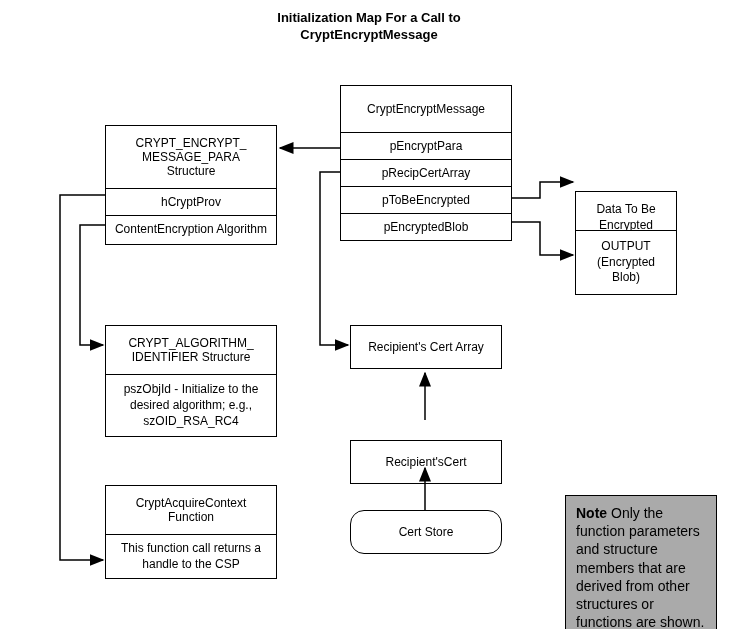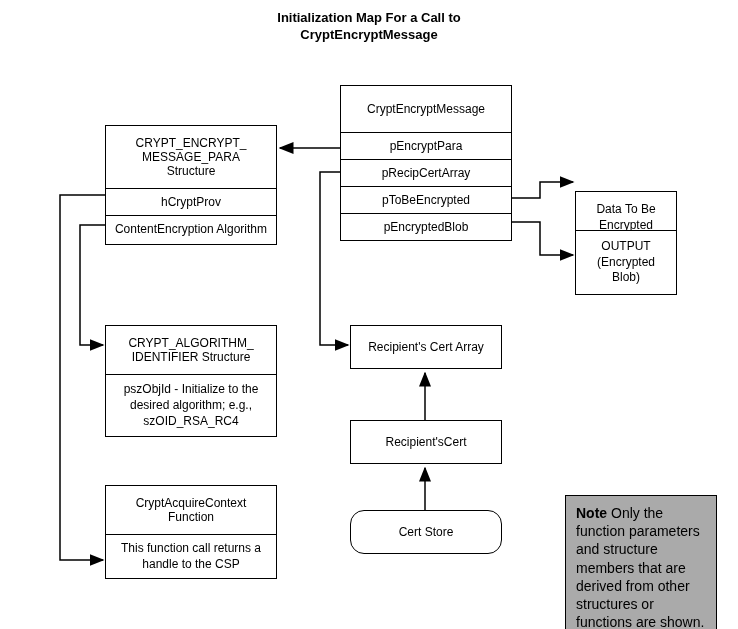--- a/index.html
+++ b/index.html
@@ -113,21 +113,21 @@
   <div class="box-section" style="padding:8px 6px; line-height:1.3;">
     <span>OUTPUT</span><br>
     <span>(Encrypted Blob)</span>
   </div>
 </div>
 
 <div class="box" style="left:350px; top:325px; width:150px;">
   <div class="box-section" style="padding:14px 8px;">Recipient's Cert Array</div>
 </div>
 
-<div class="box" style="left:350px; top:420px; width:150px;">
+<div class="box" style="left:350px; top:440px; width:150px;">
   <div class="box-section" style="padding:14px 8px;">Recipient'sCert</div>
 </div>
 
 <div class="box" style="left:350px; top:510px; width:150px;border-radius:14px;">
   <div class="box-section" style="padding:14px 8px;">Cert Store</div>
 </div>
 
 <div class="note" style="left:565px; top:495px; width:130px;">
   <b>Note</b><span>  Only the function parameters and structure members that are derived from other structures or functions are shown.</span>
 </div>

